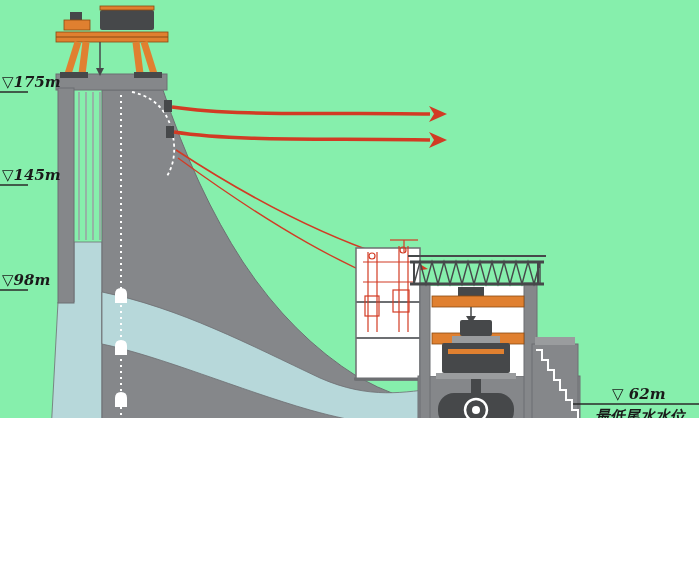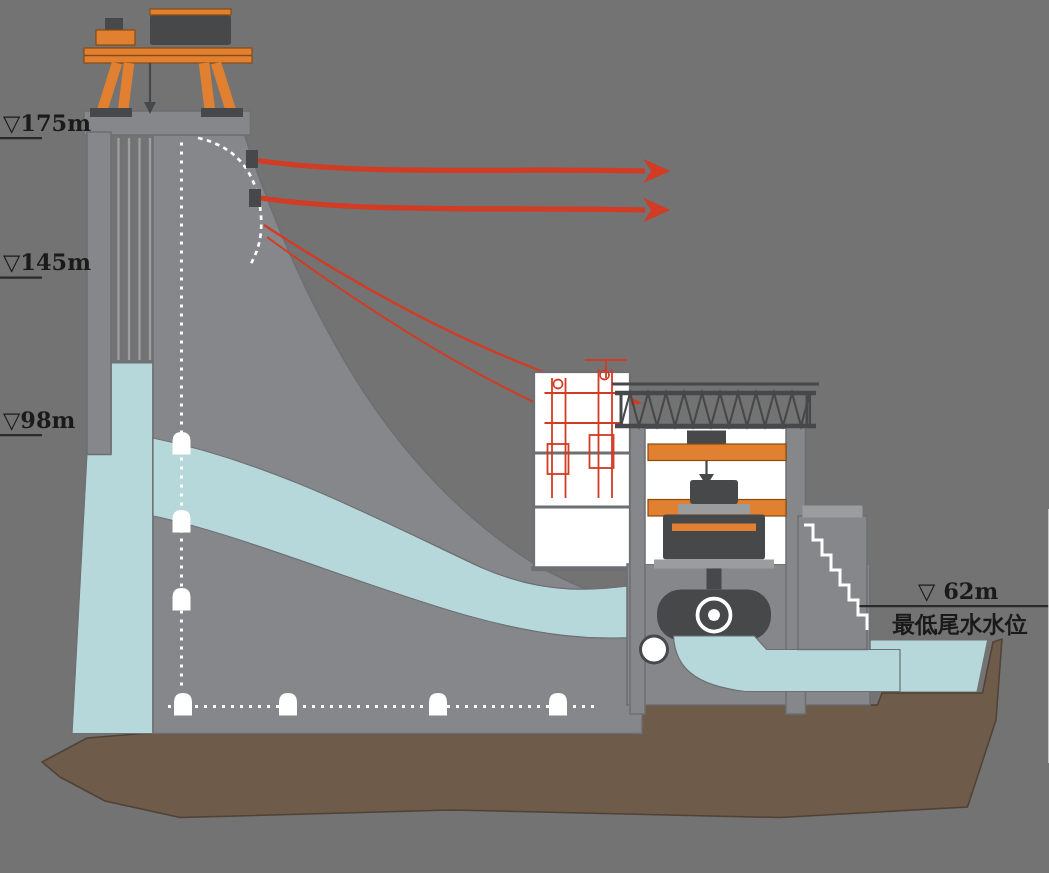--- a/index.html
+++ b/index.html
@@ -1,16 +1,16 @@
 <!DOCTYPE html>
 <html><head>
 <meta charset="utf-8">
 <style>
   html,body{margin:0;padding:0;background:#ffffff;}
-  .stage{position:relative;width:699px;height:582px;background:#737373;overflow:hidden;}
+  .stage{position:relative;width:699px;height:418px;background:#86efac;overflow:hidden;font-style:italic;}
   svg{display:block;}
   .lbl{font-family:"DejaVu Serif","Liberation Serif",serif;font-size:15px;font-weight:600;fill:#1a1a1a;}
   .lbl-cn{font-family:"DejaVu Serif","Liberation Serif",serif;font-size:15px;font-weight:600;fill:#1a1a1a;}
   .gray{fill:#85878a;}
   .gray-stroke{stroke:#6d6f72;stroke-width:1;}
   .dark{fill:#46484a;}
   .mid{fill:#9a9c9e;}
   .blue{fill:#b7d8da;}
   .brown{fill:#6e5b4a;}
   .orange{fill:#e08030;stroke:#8a4a12;stroke-width:0.8;}

